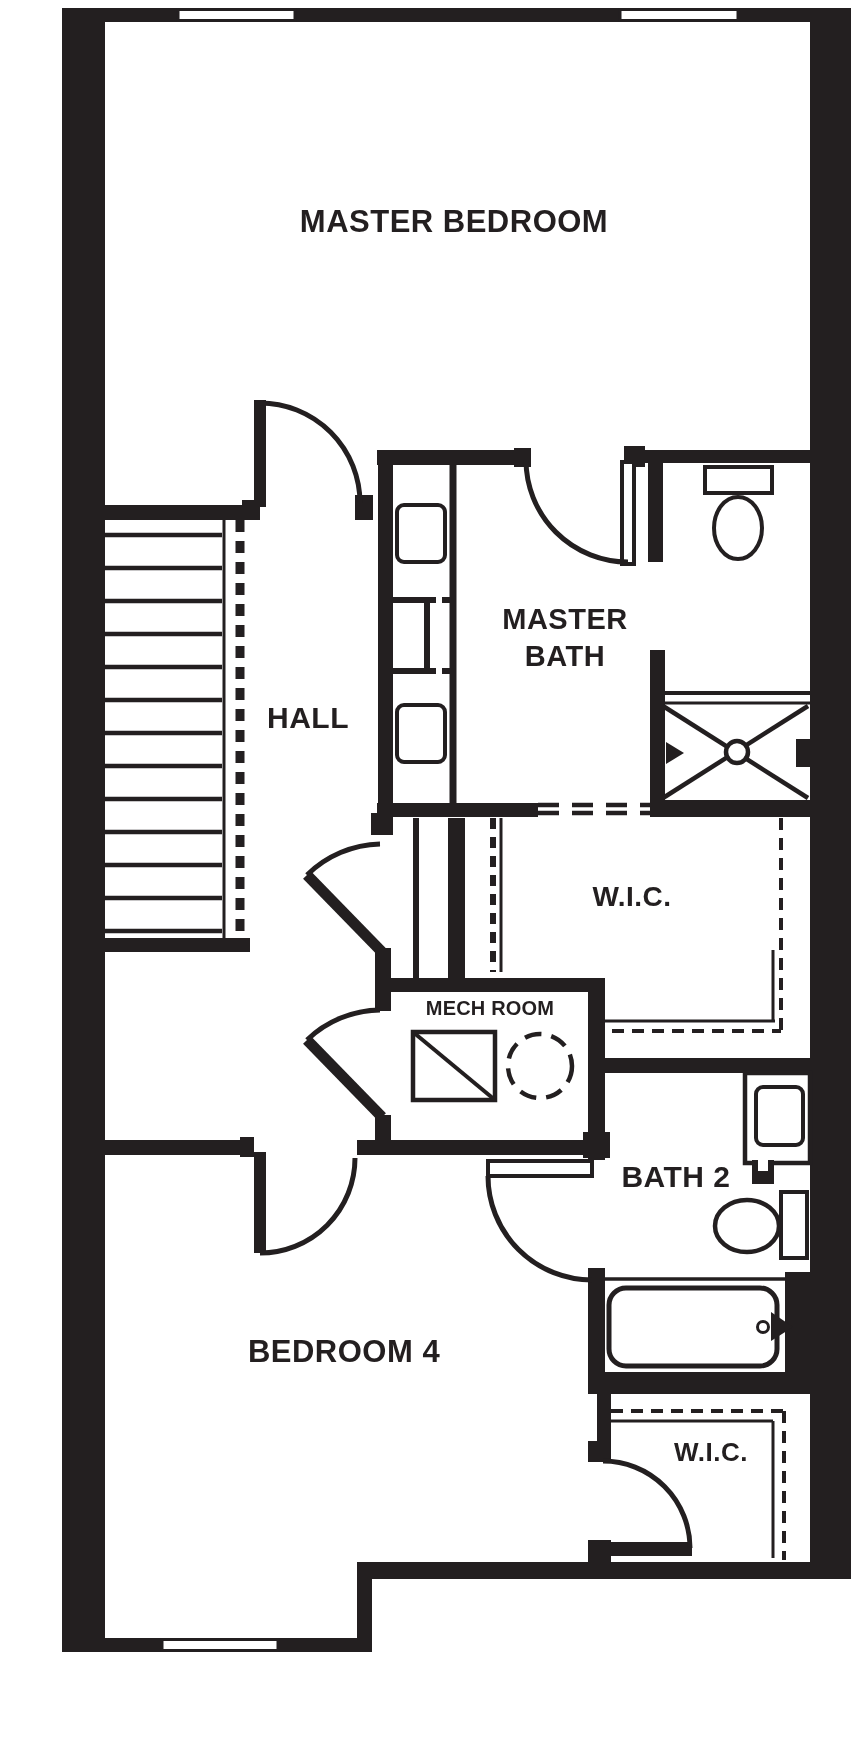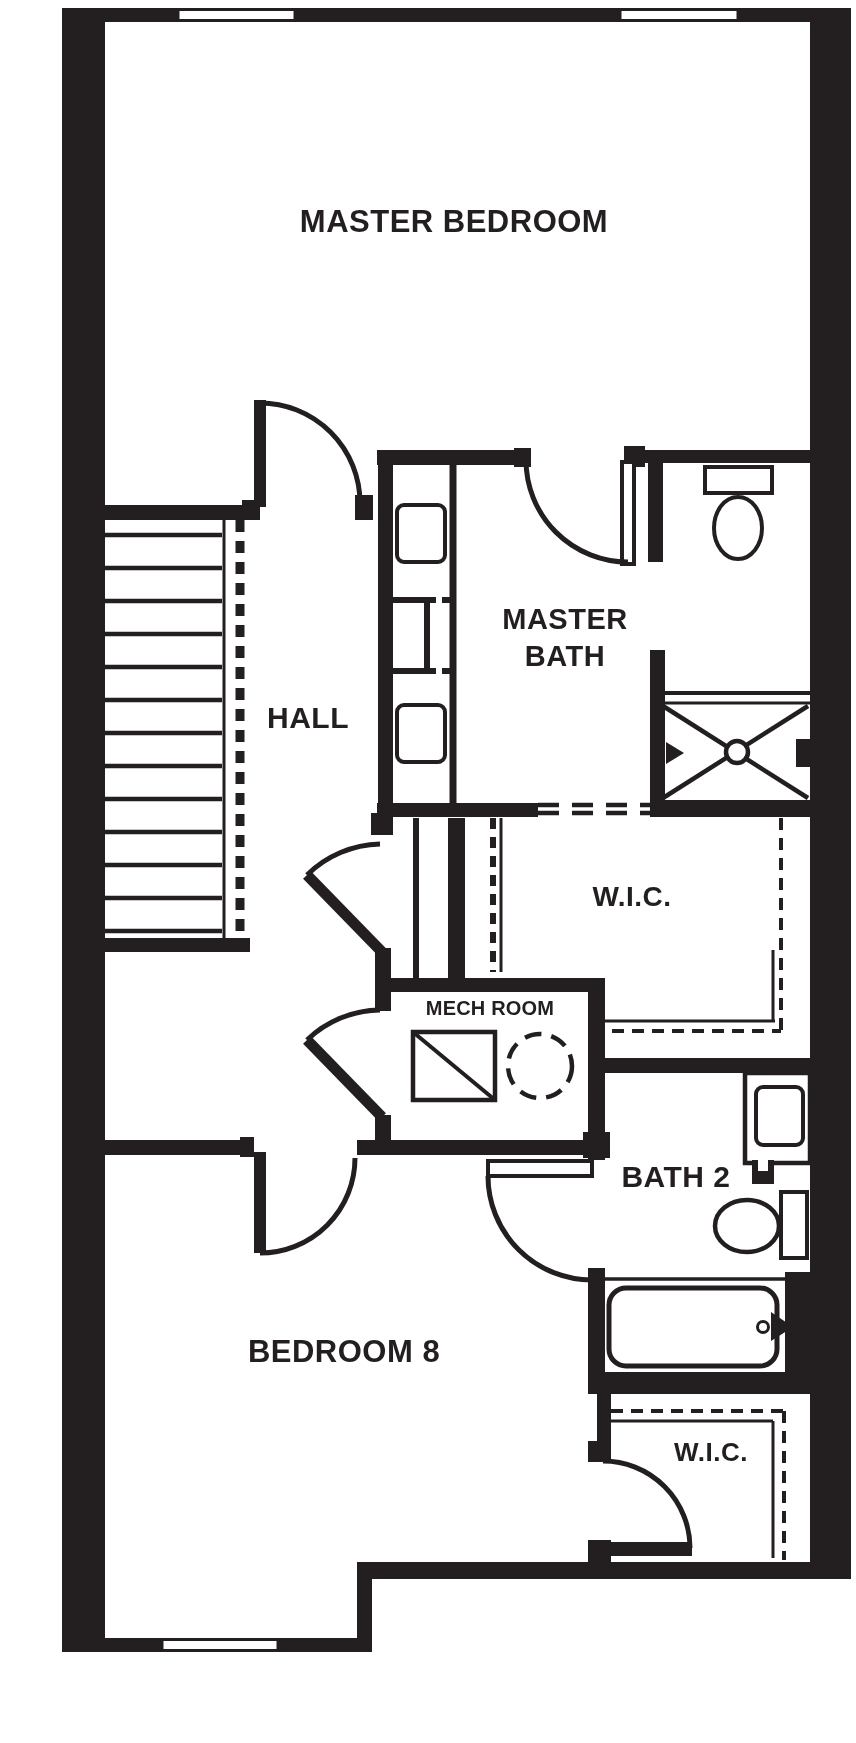--- a/index.html
+++ b/index.html
@@ -202,15 +202,15 @@
     </g>
   </svg>
 
   <div class="room-label lbl-master-bedroom">MASTER BEDROOM</div>
   <div class="room-label lbl-hall">HALL</div>
   <div class="room-label lbl-master-bath">MASTER
 BATH</div>
   <div class="room-label lbl-wic-master">W.I.C.</div>
   <div class="room-label lbl-mech-room">MECH ROOM</div>
   <div class="room-label lbl-bath-2">BATH 2</div>
-  <div class="room-label lbl-bedroom-2">BEDROOM 8</div>
+  <div class="room-label lbl-bedroom-2">BEDROOM 4</div>
   <div class="room-label lbl-wic-bedroom-2">W.I.C.</div>
 </div>
 
 </body></html>

